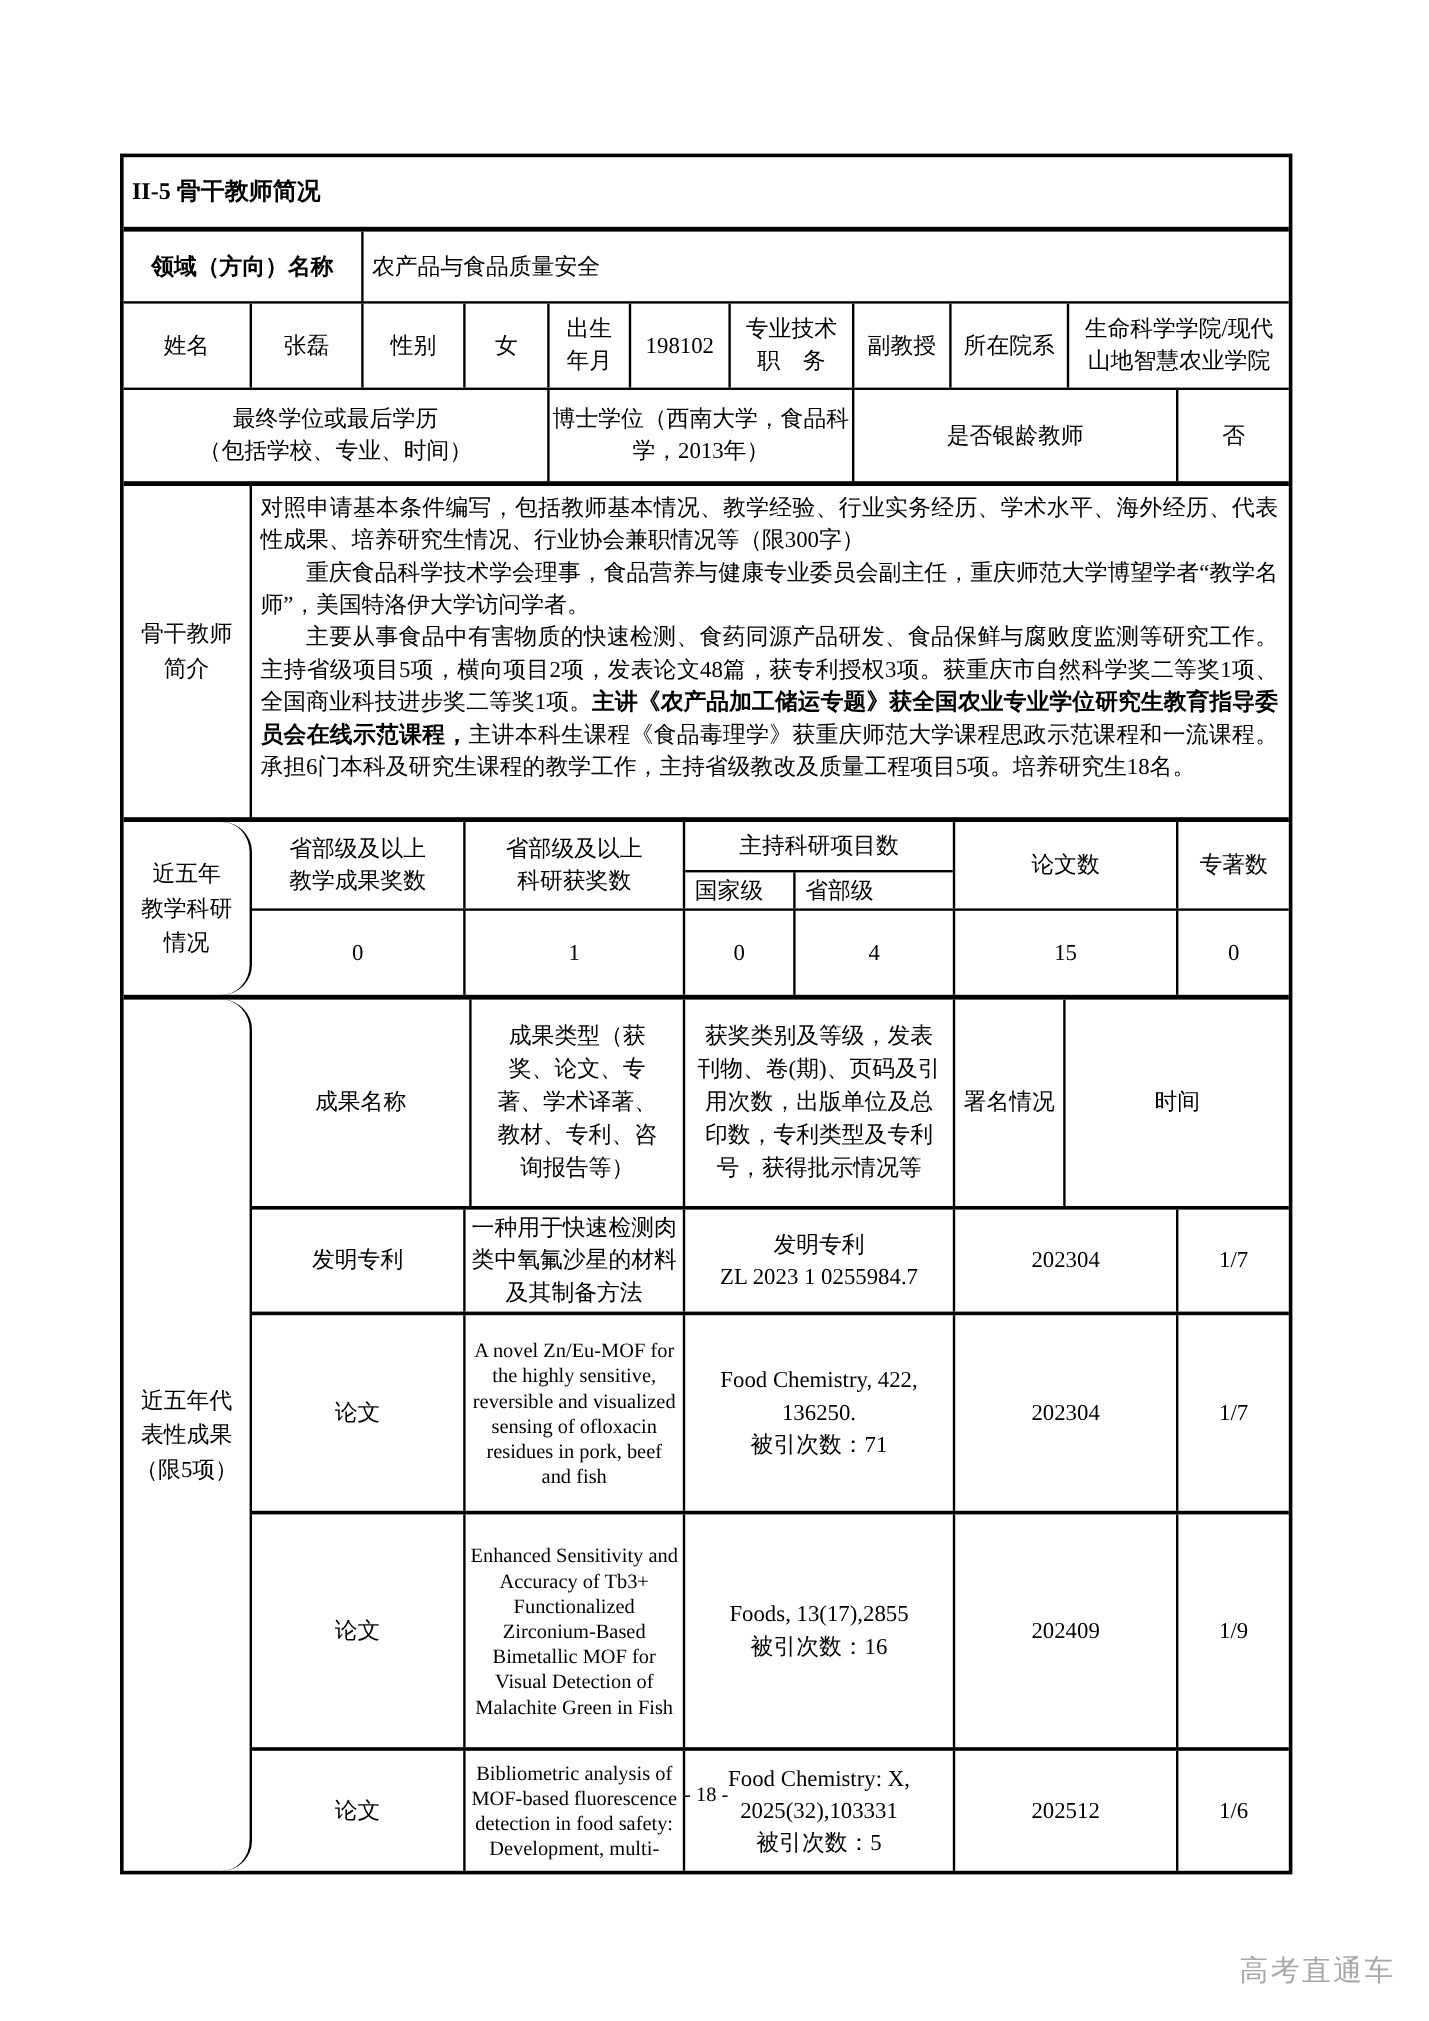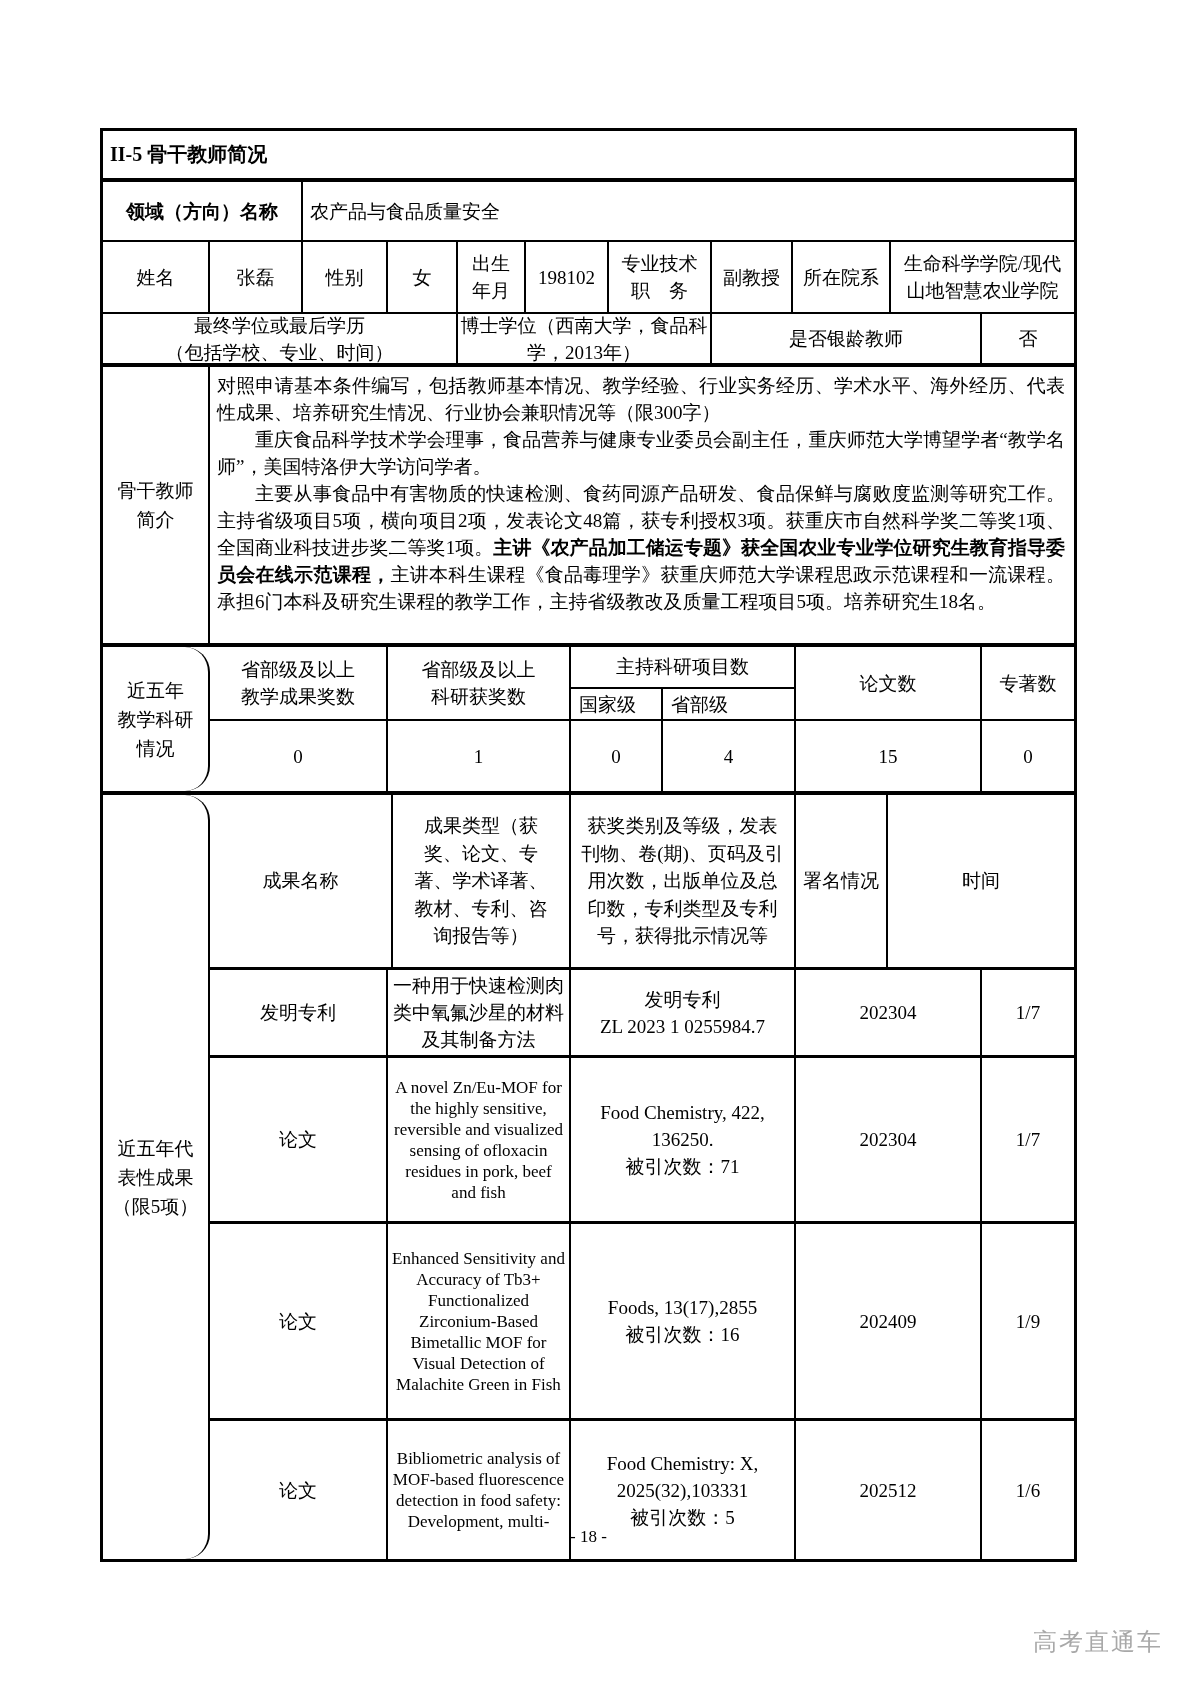--- a/index.html
+++ b/index.html
@@ -16,28 +16,28 @@
   .trow.thick { border-bottom-width:4px; }
   .trow:last-child { border-bottom:none; }
   .cell {
     border-right:2px solid #000; display:flex; align-items:center; justify-content:center;
     text-align:center; white-space:pre-line; line-height:27px; overflow:hidden;
   }
   .cell:last-child { border-right:none; }
   .cell.left { justify-content:flex-start; text-align:left; padding-left:7px; }
   .bold { font-weight:bold; }
   
-  .r-title { height:51px; }
+  .r-title { height:62px; }
   .r-title .cell { font-size:20px; }
   
   .r-field { height:60px; }
   
   .r-basic { height:72px; }
   
-  .r-degree { height:53px; }
+  .r-degree { height:80px; }
   
   .r-intro { height:280px; }
   .intro-cell { align-items:flex-start; padding:5px 9px 0 9px; }
   .intro-text { width:100%; text-align:justify; line-height:27px; white-space:normal; }
   .intro-text p { text-indent:2em; }
   
   .span-label { flex:0 0 107px; border-right:2px solid #000; display:flex;
     align-items:center; justify-content:center; text-align:center; white-space:pre-line; line-height:29px;border-radius:25px; }
   .span-body { flex:1 1 auto; display:flex; flex-direction:column; min-width:0; }
   
@@ -60,21 +60,21 @@
   .ach-r4 { flex:1 1 auto; }
   .c-type { flex:0 0 178px; }
   .c-name { flex:0 0 183px; }
   .c-detail { flex:0 0 225px; }
   .c-time { flex:0 0 186px; }
   .c-sign { flex:1 1 auto; }
   .pad-wrap { padding:0 20px; }
   .pad-detail { padding:0 10px; }
   .en { font-size:17px; line-height:21px; padding:0 3px; }
   
-  .page-number { position:absolute; left:0; top:1527px; width:1177px; text-align:center; font-size:17px; }
+  .page-number { position:absolute; left:0; top:1486px; width:1177px; text-align:center; font-size:17px; }
   .watermark { position:absolute; right:28px; top:1626px; font-size:24px; color:#a8a8a8;
     font-family:"Liberation Sans","DejaVu Sans",sans-serif; letter-spacing:2px; }
 </style>
 </head>
 <body>
 
 <div class="doc-table">
 
   <div class="trow r-title thick">
     <div class="cell left bold">II-5 骨干教师简况</div>

